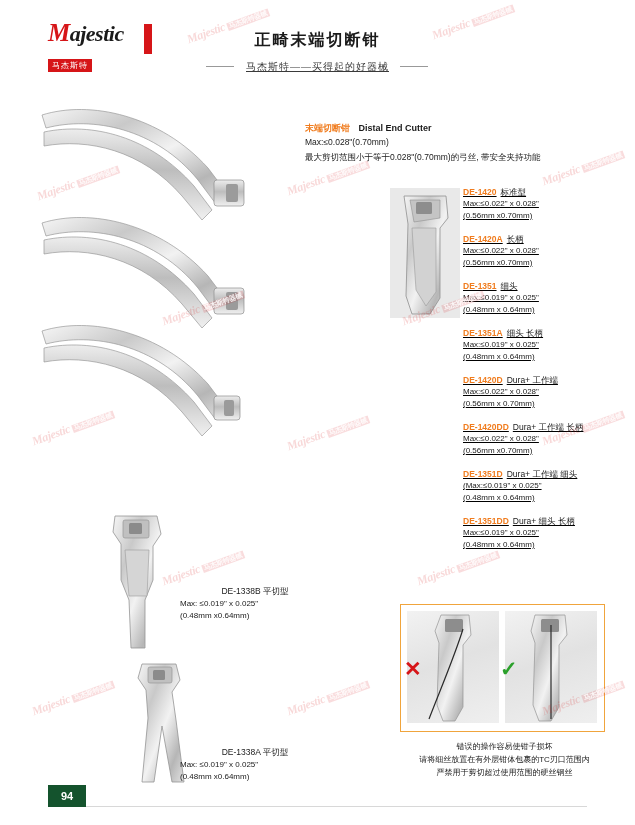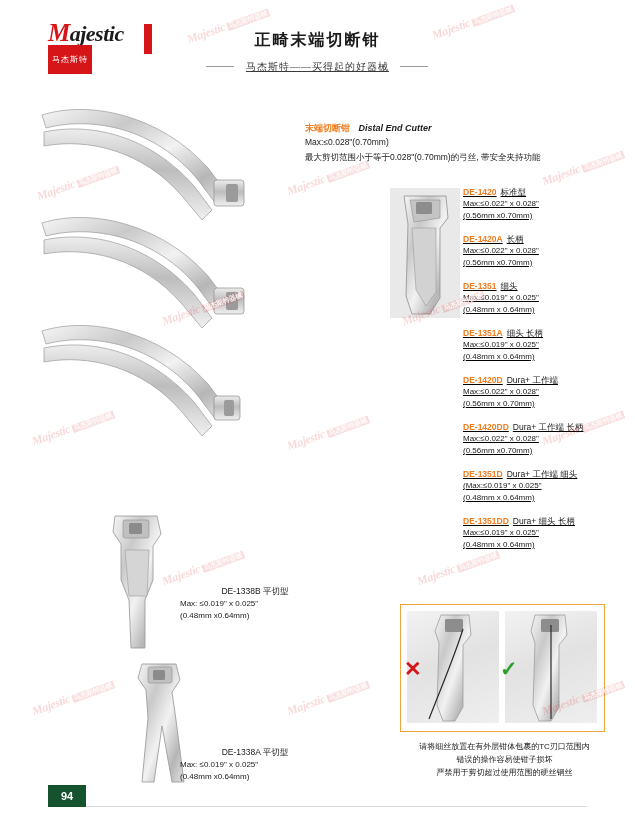--- a/index.html
+++ b/index.html
@@ -33,26 +33,26 @@
     font-weight: bold;
     color: #1a1a1a;
     letter-spacing: -0.5px;
     line-height: 22px;
   }
   .logo-word .cap {
     color: #d61518;
     font-size: 25px;
   }
   .logo-sub {
-    margin-top: 0;
+    margin-top: 14px;
     background: #d61518;
     color: #ffffff;
     font-size: 8px;
     display: inline-block;
-    padding: 9px 4px;
+    padding: 1px 4px;
     letter-spacing: 1px;
   }
   .logo-bar {
     position: absolute;
     left: 144px; top: 24px;
     width: 8px; height: 30px;
     background: #d61518;
   }
   .header-title {
     position: absolute;
@@ -81,21 +81,21 @@
     background: #999;
     width: 28px;
   }
   .header-sub-rule-l { left: 206px; }
   .header-sub-rule-r { left: 400px; }
 
   
   .desc-block { position: absolute; left: 305px; top: 122px; width: 300px; }
   .desc-title-row { font-size: 9px; line-height: 13px; }
   .desc-title-cn { color: #f07c1e; font-weight: bold; }
-  .desc-title-en { color: #1a1a1a; font-weight: bold; margin-left: 6px; font-style: italic; }
+  .desc-title-en { color: #1a1a1a; font-weight: bold; margin-left: 6px; }
   .desc-line { font-size: 8.5px; color: #1a1a1a; line-height: 15px; }
 
   
   .model-list { position: absolute; left: 463px; top: 186px; width: 160px; }
   .model-item { margin-bottom: 11px; text-decoration: underline; }
   .model-code {
     font-size: 8.5px;
     color: #f07c1e;
     font-weight: bold;
     line-height: 12px;
@@ -362,22 +362,22 @@
       <path d="M30 4 L60 4 L62 24 L54 34 L54 96 L46 110 L34 110 L28 94 L30 32 L26 20 Z" fill="url(#steel)" stroke="#949494" stroke-width="0.7"></path>
       <rect x="36" y="8" width="18" height="13" rx="1.5" fill="#8d8d8d"></rect>
       <path d="M46 14 L46 108" stroke="#2a2a2a" stroke-width="1.2" fill="none"></path>
     </svg>
   </div>
 </div>
 <div class="warn-mark mark-x">✕</div>
 <div class="warn-mark mark-v">✓</div>
 
 <div class="warn-text">
+  <div>错误的操作容易使钳子损坏</div>
   <div>请将细丝放置在有外层钳体包裹的TC刃口范围内</div>
-  <div>错误的操作容易使钳子损坏</div>
   <div>严禁用于剪切超过使用范围的硬丝钢丝</div>
 </div>
 
 <div class="page-tab">94</div>
 <div class="page-rule"></div>
 
 <div class="wm" style="left:185px;top:18px;">Majestic<span class="tagbox">马杰斯特器械</span></div>
 <div class="wm" style="left:430px;top:14px;">Majestic<span class="tagbox">马杰斯特器械</span></div>
 <div class="wm" style="left:35px;top:175px;">Majestic<span class="tagbox">马杰斯特器械</span></div>
 <div class="wm" style="left:285px;top:170px;">Majestic<span class="tagbox">马杰斯特器械</span></div>

